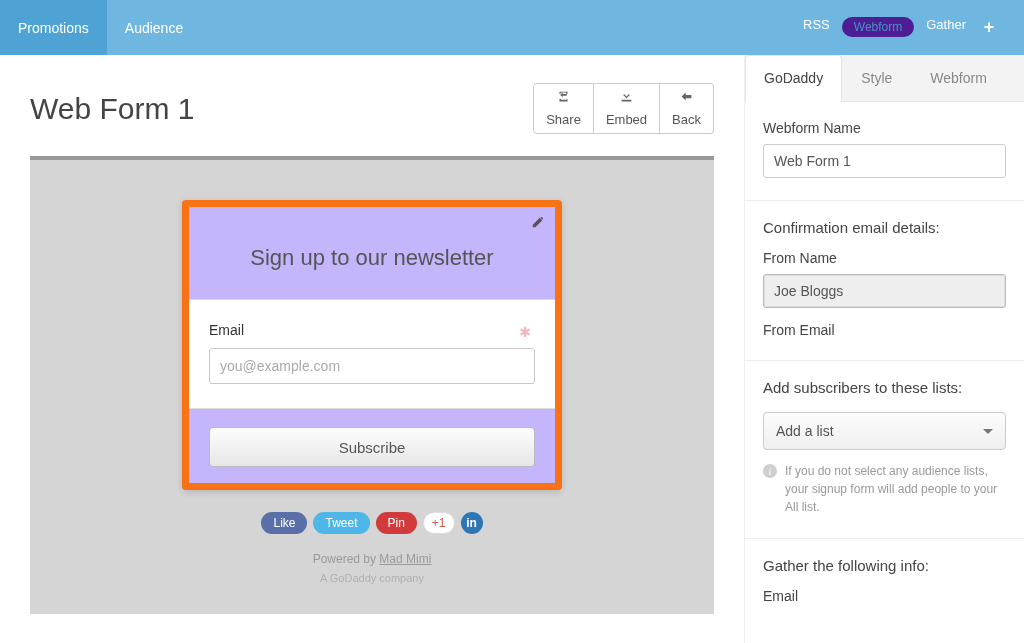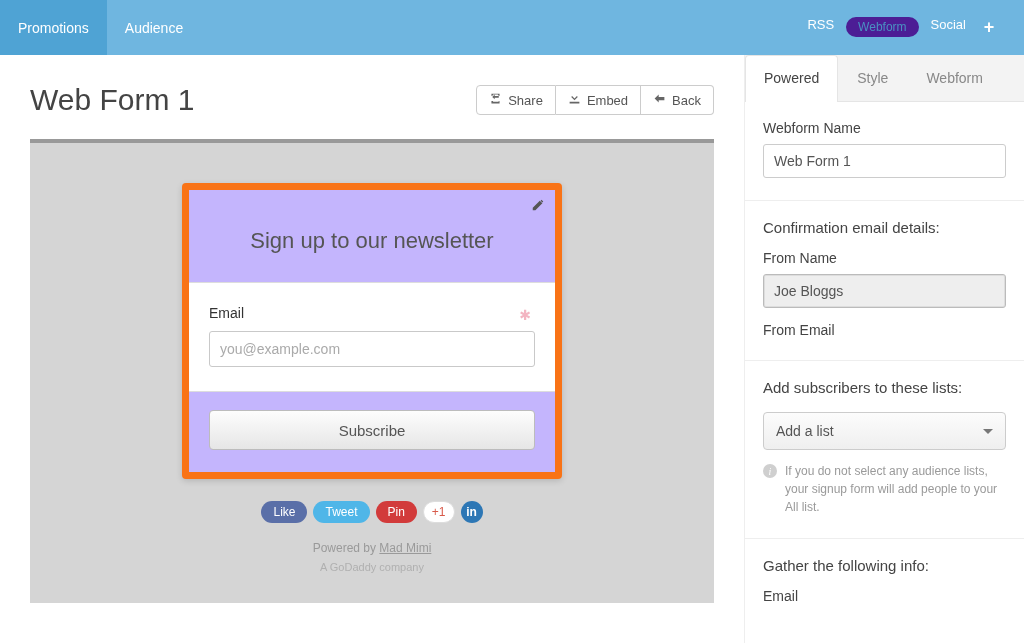--- a/index.html
+++ b/index.html
@@ -92,20 +92,21 @@
   .btn {
     background: #fff;
     border: 1px solid #ccc;
     padding: 6px 12px;
     font-size: 13px;
     color: #555;
     display: flex;
     align-items: center;
     gap: 6px;
     cursor: pointer;
+    flex-direction: column;
   }
   .btn-group .btn + .btn { border-left: none; }
   .btn-group .btn:first-child { border-radius: 4px 0 0 4px; }
   .btn-group .btn:last-child  { border-radius: 0 4px 4px 0; }
   .btn svg { width: 13px; height: 13px; }
 
   
   .canvas {
     background: #d5d5d5;
     border-top: 4px solid #999;
@@ -163,21 +164,21 @@
     height: 36px;
     border: 1px solid #c9c9c9;
     border-radius: 3px;
     padding: 4px 10px;
     font-size: 14px;
     color: #555;
     background: #fff;
   }
   .text-input::placeholder { color: #aaa; }
   .form-foot {
-    padding: 18px 20px 22px 20px;
+    padding: 18px 20px 16px 20px;
   }
   .subscribe-btn {
     width: 100%;
     height: 40px;
     border: 1px solid #bcbcbc;
     border-radius: 4px;
     background: linear-gradient(#fdfdfd, #e6e6e6);
     color: #555;
     font-size: 15px;
     cursor: pointer;
@@ -330,21 +331,21 @@
     <div class="nav-item active">
       <span>Promotions</span>
     </div>
     <div class="nav-item">
       <span>Audience</span>
     </div>
   </div>
   <div class="topbar-right">
     <span class="top-link">RSS</span>
     <span class="pill">Webform</span>
-    <span class="top-link">Social</span>
+    <span class="top-link">Gather</span>
     <span class="plus-btn">+</span>
   </div>
 </div>
 
 <div class="page">
 
   <div class="main">
     <div class="main-header">
       <h1 class="page-title">Web Form 1</h1>
       <div class="btn-group">
@@ -409,21 +410,21 @@
 
       <div class="powered">
         <span>Powered by </span><a>Mad Mimi</a>
       </div>
       <div class="sub-powered">A GoDaddy company</div>
     </div>
   </div>
 
   <div class="sidebar">
     <div class="tabs">
-      <div class="tab active">Powered</div>
+      <div class="tab active">GoDaddy</div>
       <div class="tab">Style</div>
       <div class="tab">Webform</div>
     </div>
 
     <div class="side-section">
       <label class="side-label">Webform Name</label>
       <input class="side-input" type="text" value="Web Form 1" style="">
     </div>
 
     <hr class="divider">

